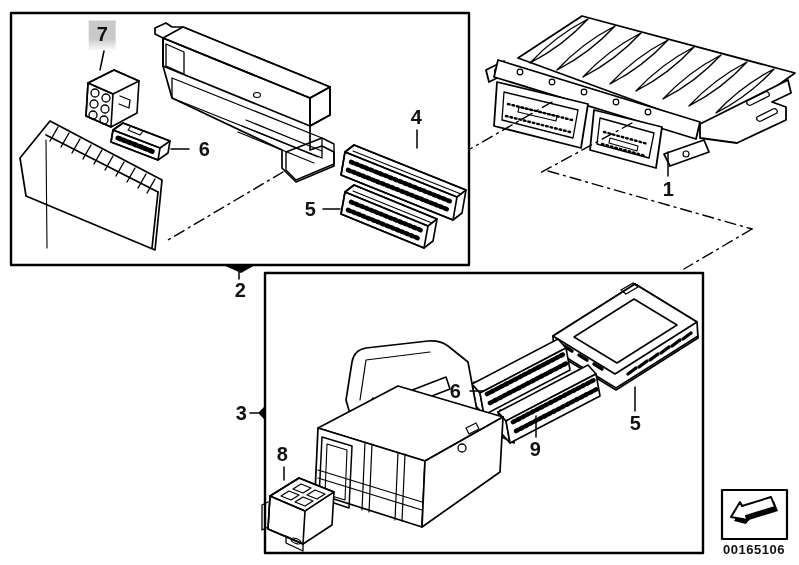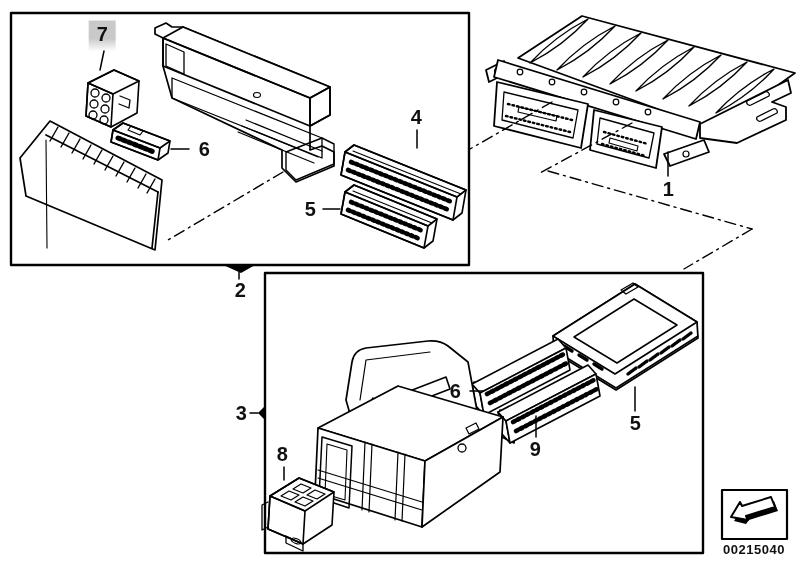--- a/index.html
+++ b/index.html
@@ -272,15 +272,15 @@
 <div class="callout" style="left:241px;top:413px">3</div>
 <div class="callout" style="left:416px;top:117px">4</div>
 <div class="callout" style="left:310px;top:209px">5</div>
 <div class="callout" style="left:204px;top:149px">6</div>
 <div class="callout hl" style="left:102px;top:36px">7</div>
 <div class="callout" style="left:282px;top:454px">8</div>
 <div class="callout" style="left:535px;top:449px">9</div>
 <div class="callout" style="left:455px;top:391px">6</div>
 <div class="callout" style="left:635px;top:423px">5</div>
 
-<div class="imgnum" style="left:754px;top:549px">00215040</div>
+<div class="imgnum" style="left:754px;top:549px">00165106</div>
 
 </div>
 
 </body></html>

